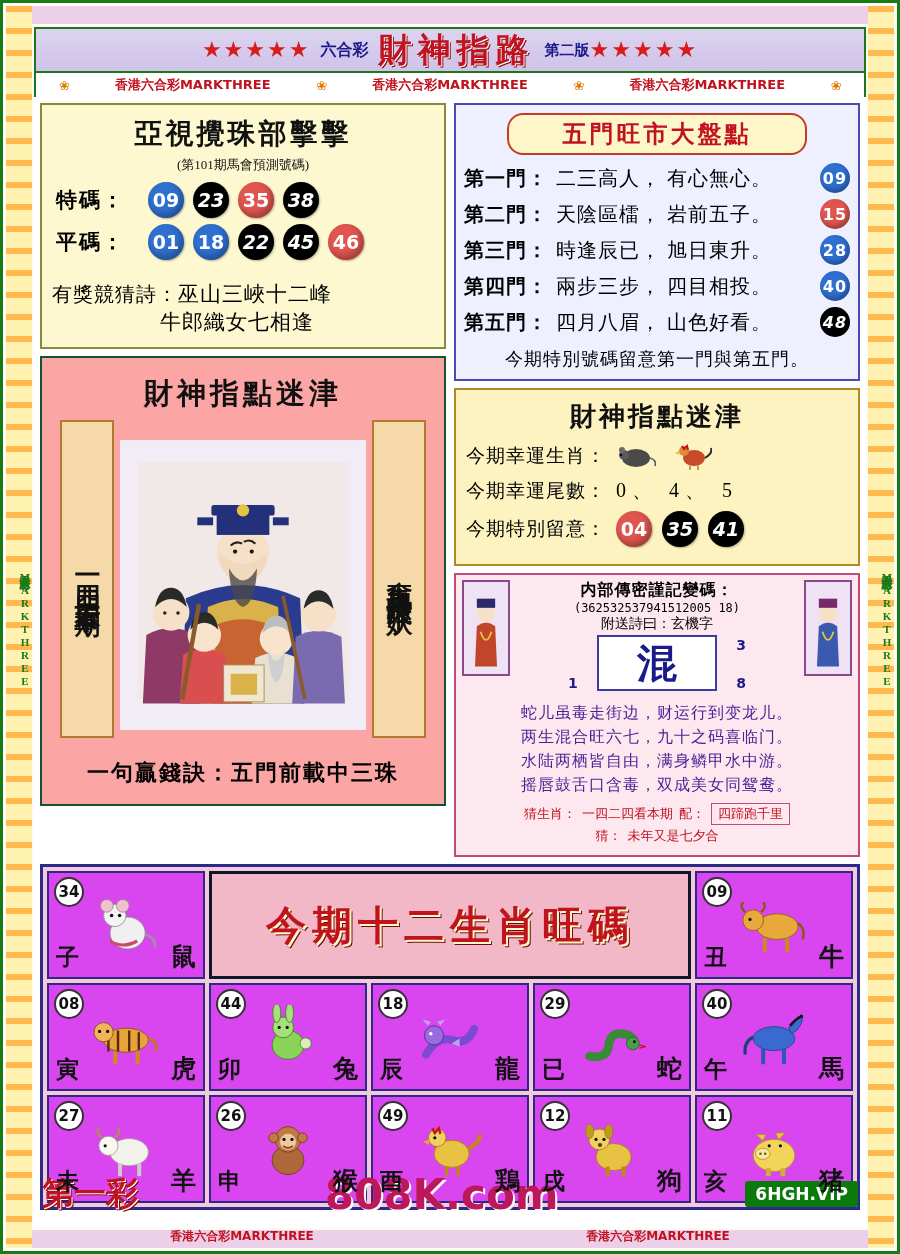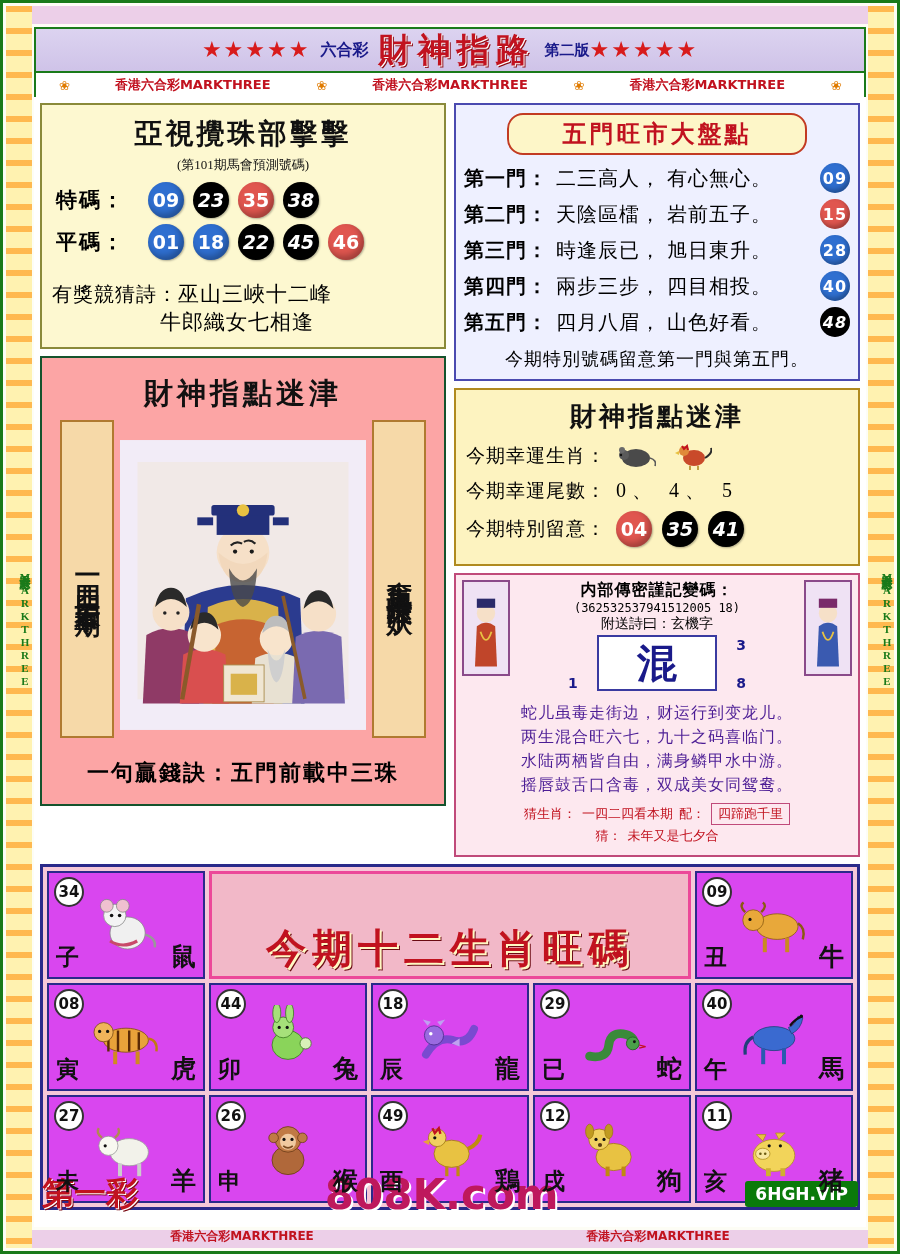--- a/index.html
+++ b/index.html
@@ -209,22 +209,22 @@
   }
   .zcell .stem {
     position:absolute; left:7px; bottom:4px; font-size:23px; font-weight:bold; color:#111; z-index:3;
   }
   .zcell .animal {
     position:absolute; right:7px; bottom:4px; font-size:25px; font-weight:bold; color:#111; z-index:3;
   }
   .zcell .art { position:absolute; inset:0; display:flex; align-items:center; justify-content:center; }
   .zbanner {
     grid-column: span 3;
-    background:#f2b8c8; border:3px solid #ec4899;
-    display:flex; align-items:flex-end; justify-content:center;
+    background:#f2b8c8; border:3px solid #0f172a;
+    display:flex; align-items:center; justify-content:center;
   }
   .zbanner span {
     font-size:40px; font-weight:bold; color:#c1121f; letter-spacing:6px;
     text-shadow: 2px 2px 0 #fff9c4, 3px 3px 0 #6a0a12;
     font-family:"DejaVu Sans", sans-serif;
   }
 
   
   .footer {
     position:absolute; left:31px; right:31px; bottom:24px; height:66px;

